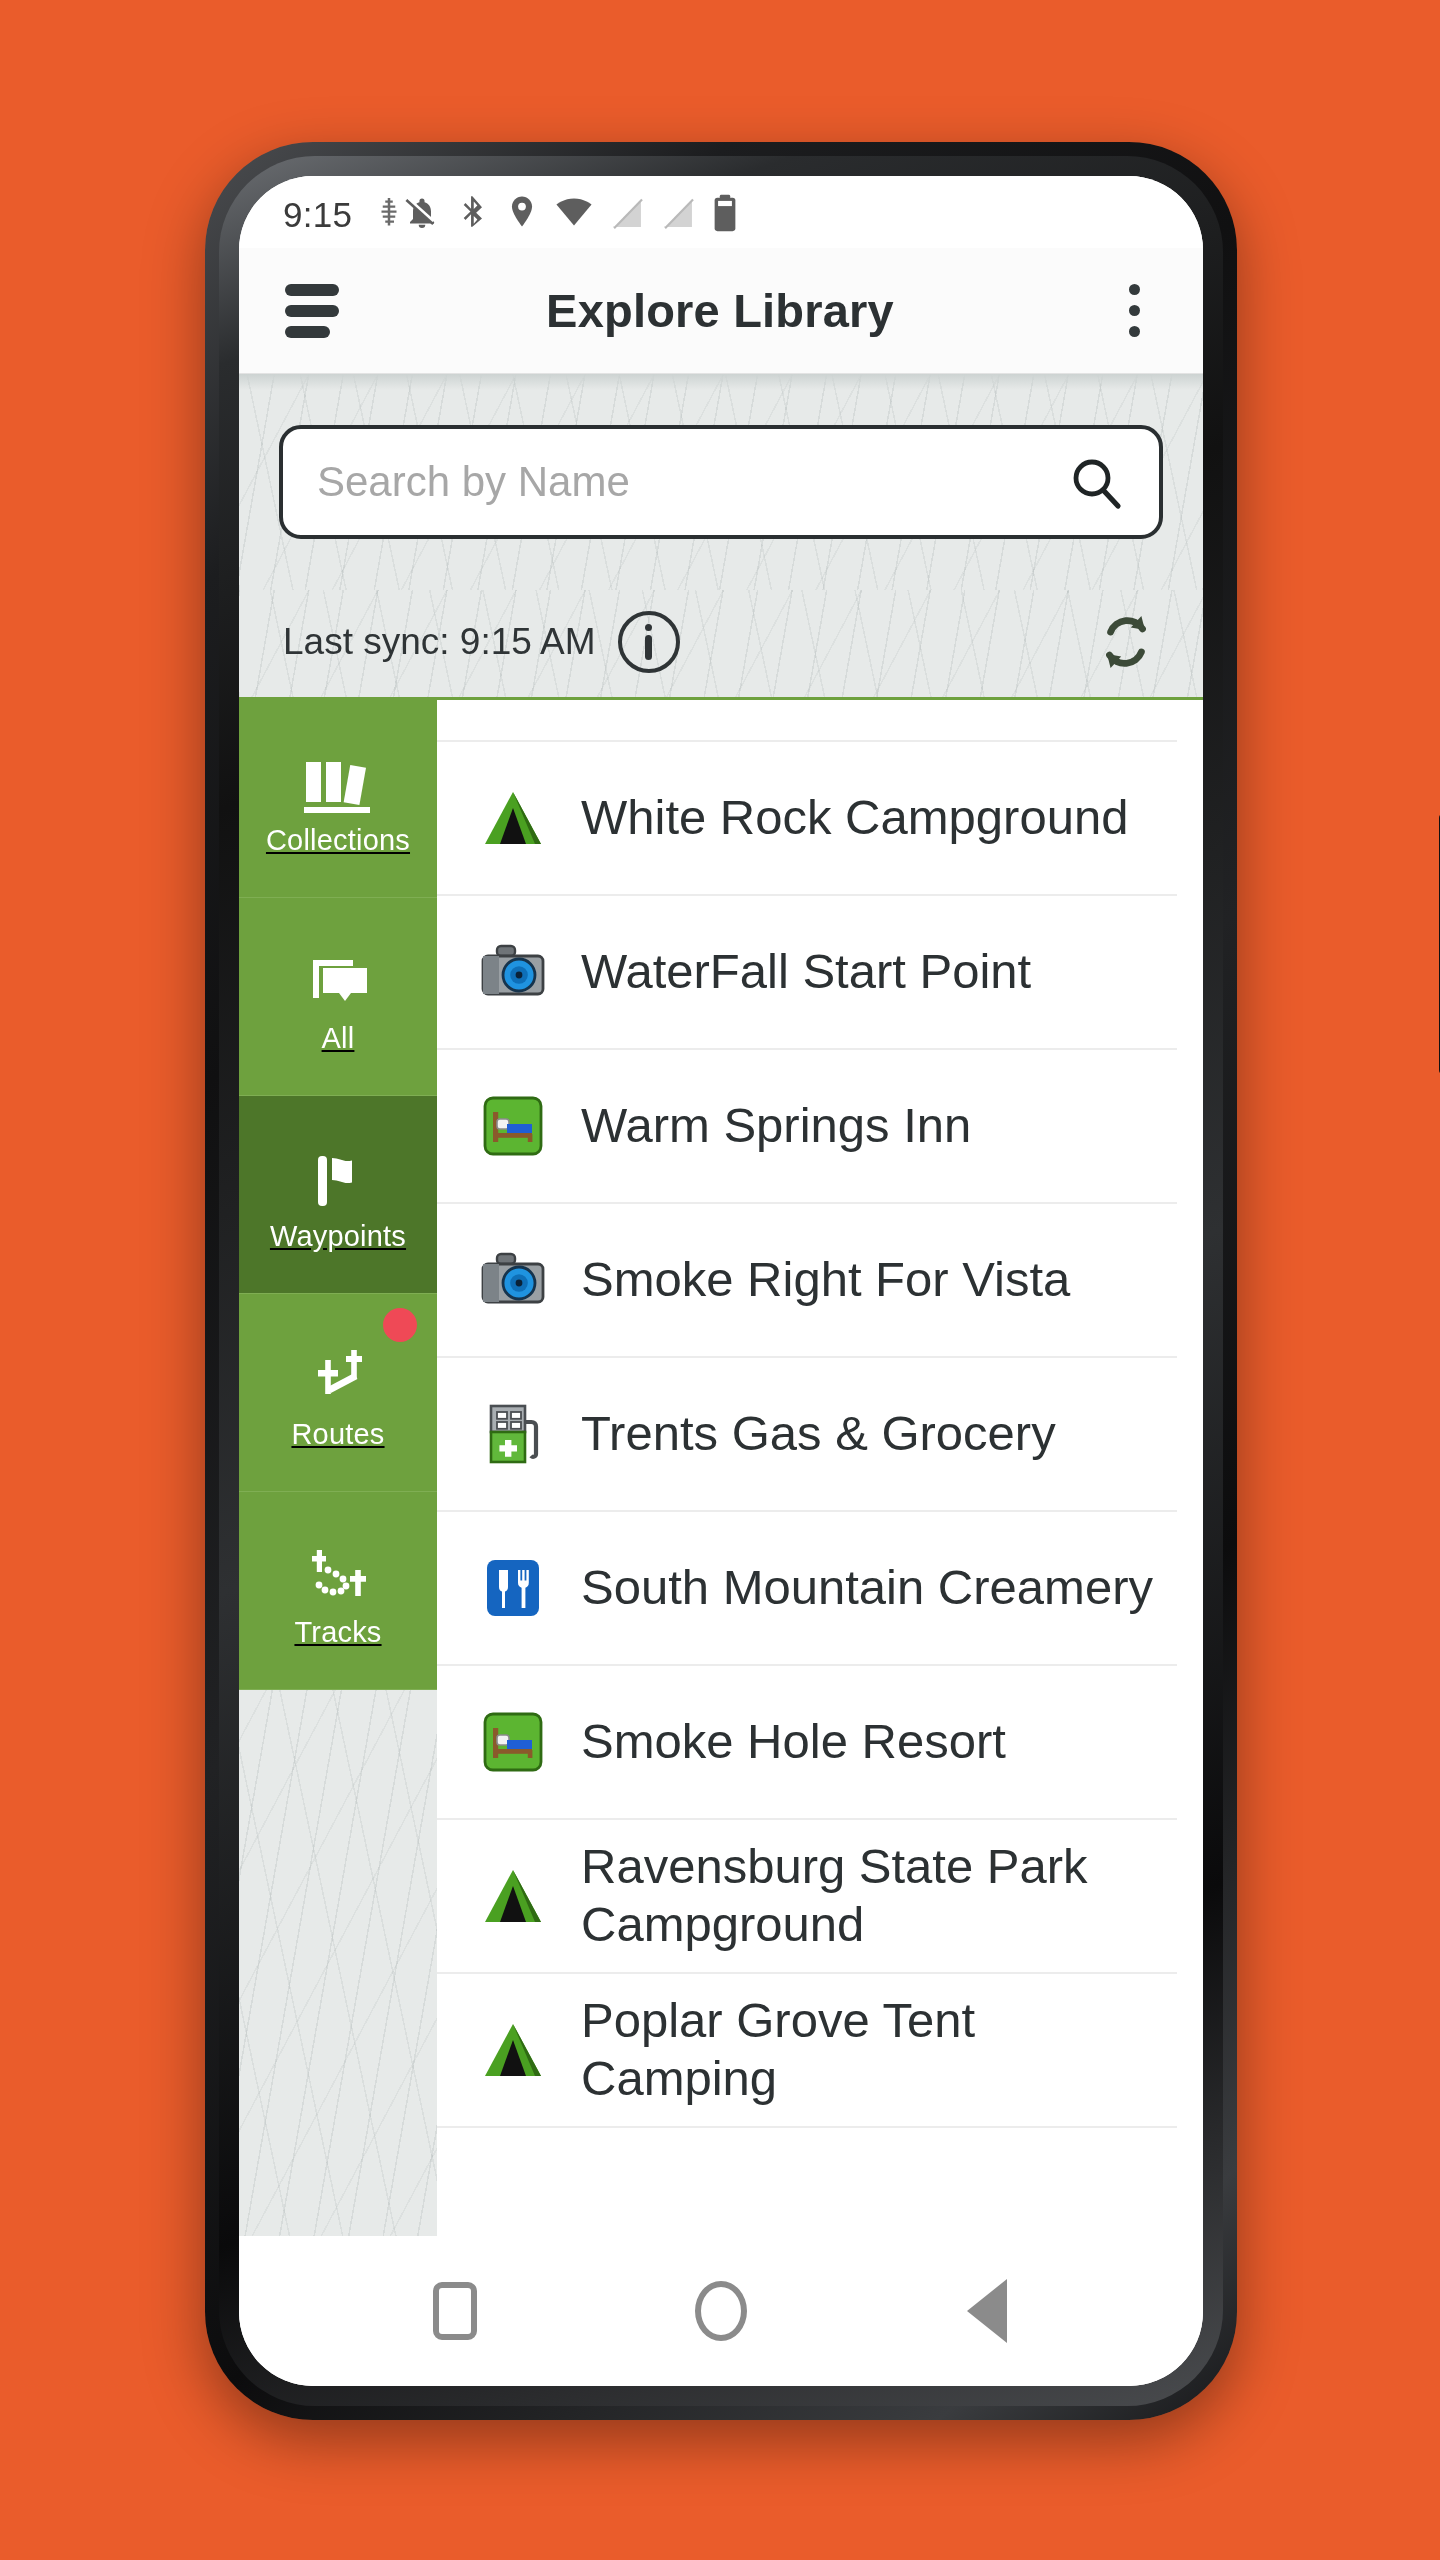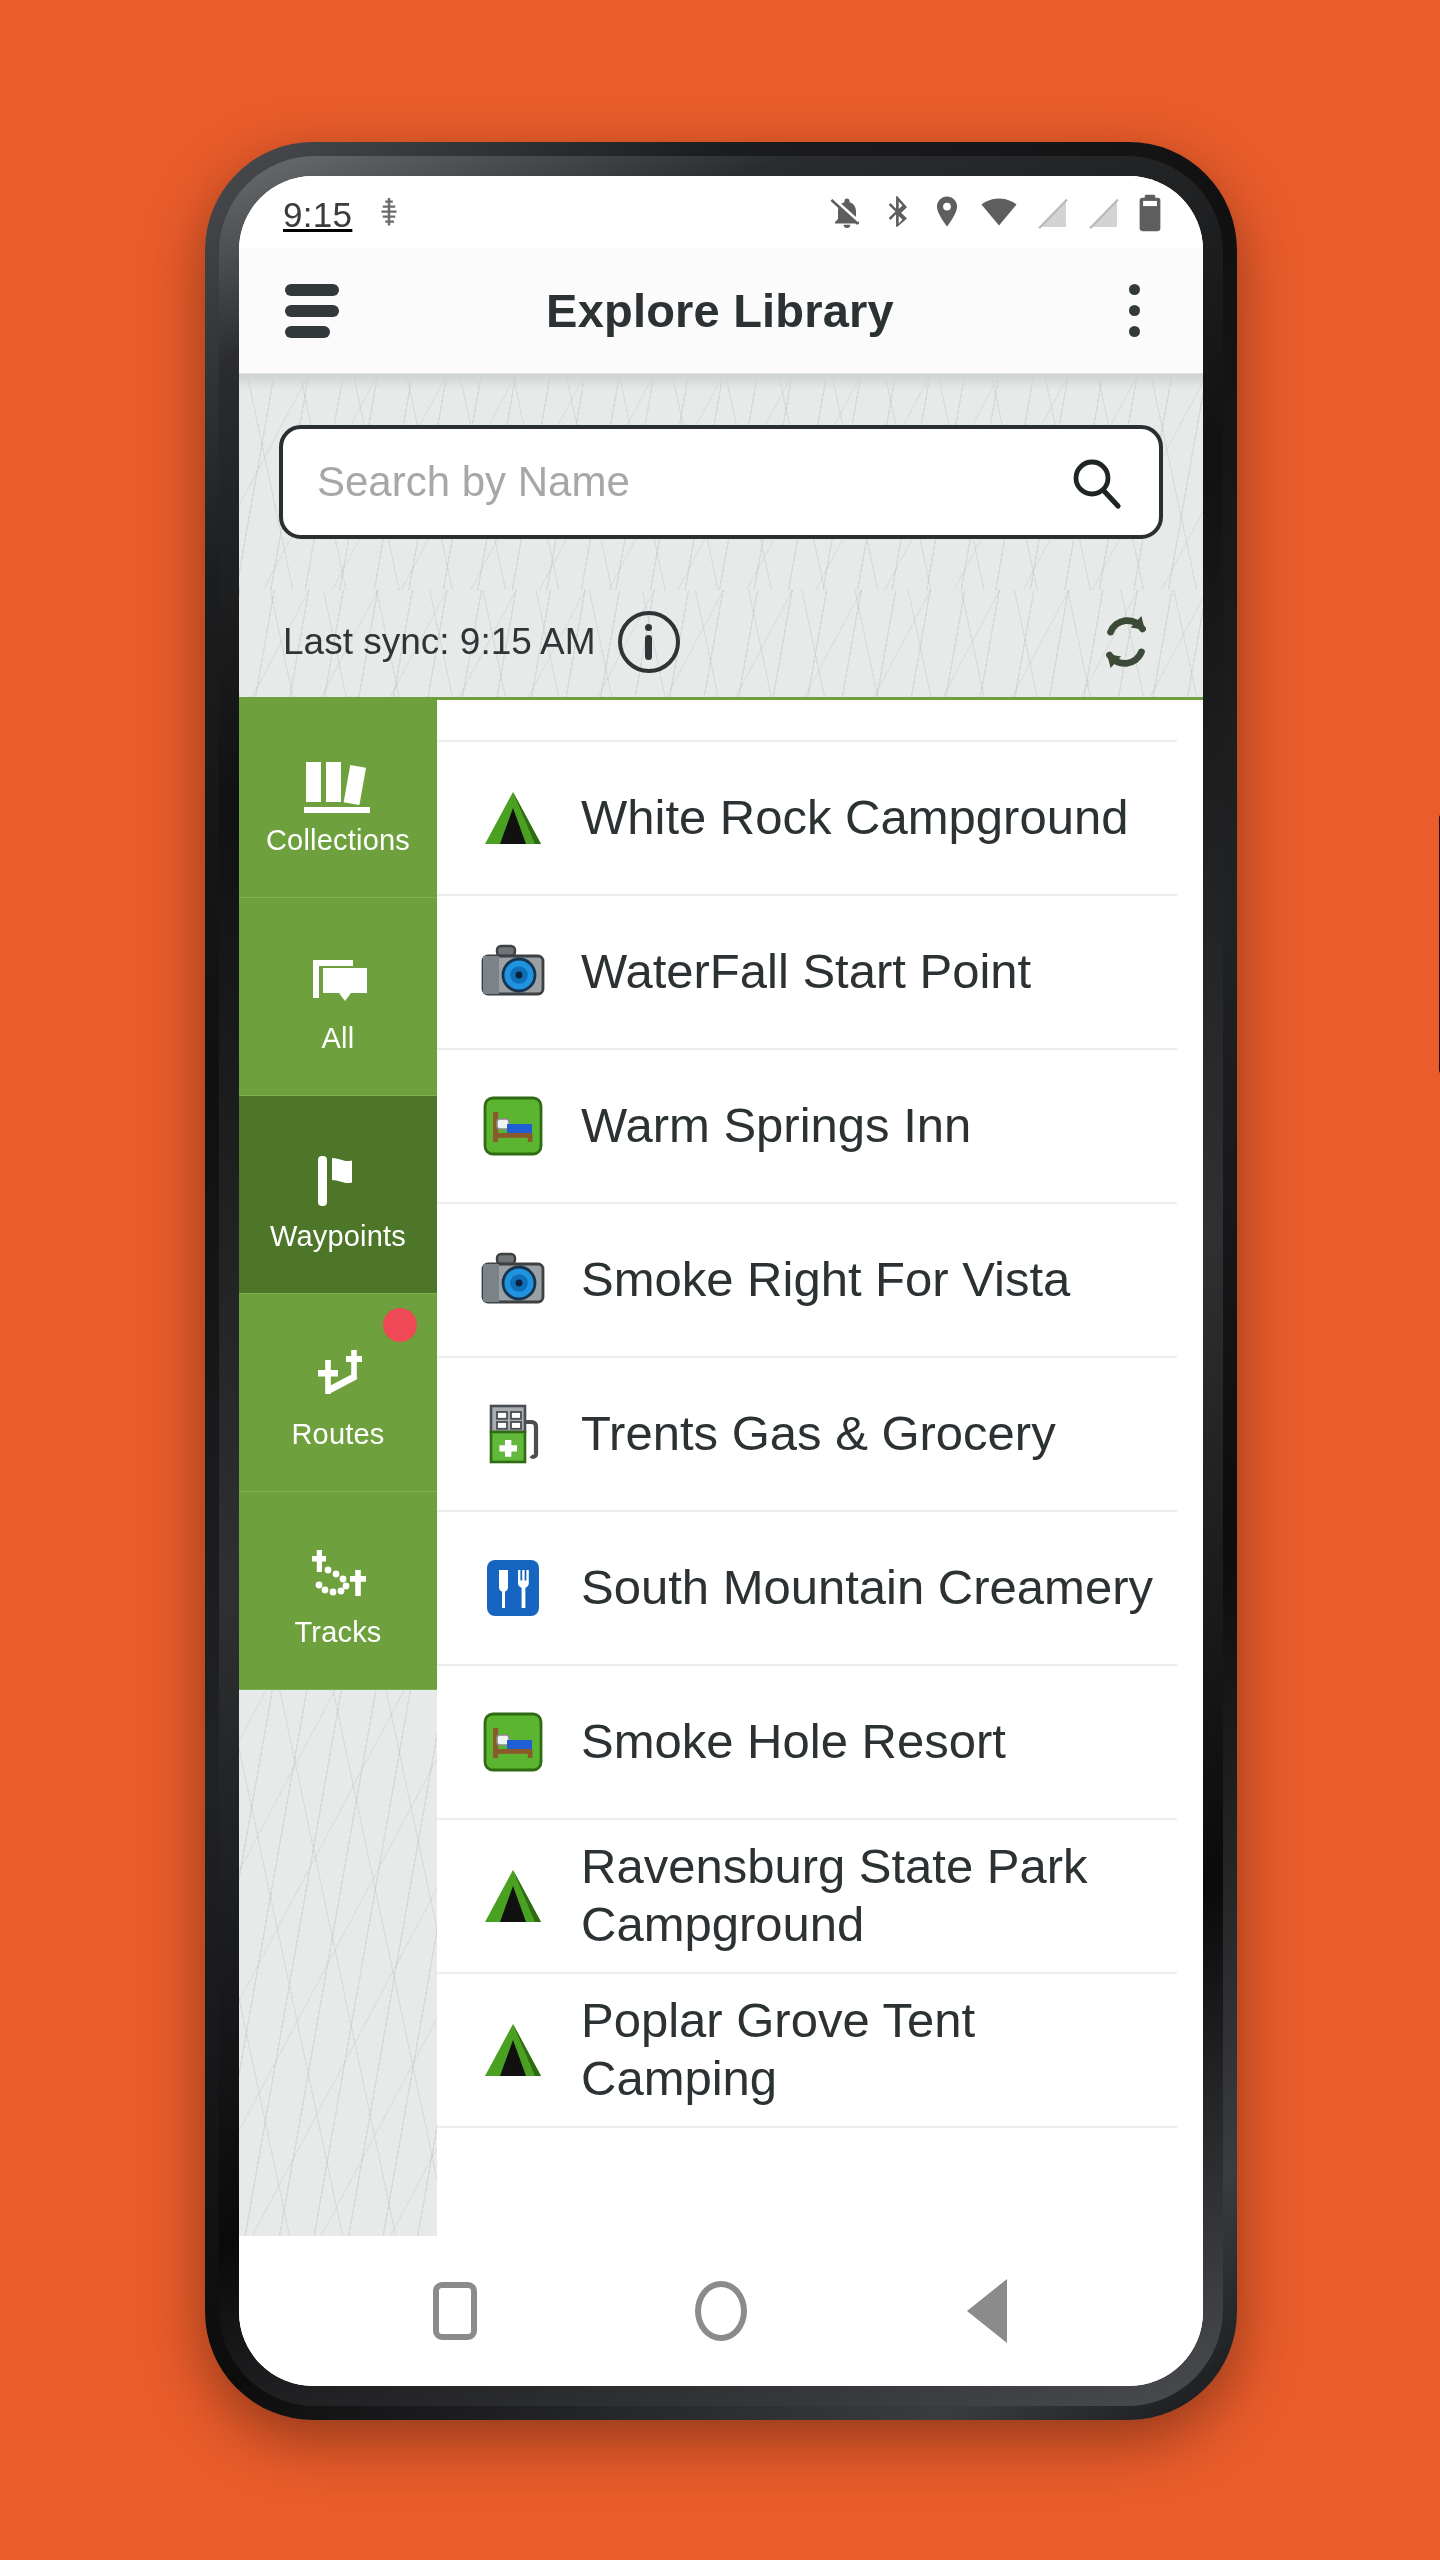--- a/index.html
+++ b/index.html
@@ -36,22 +36,22 @@
   
   .btn-side { position: absolute; background: linear-gradient(90deg,#0c0c0d,#39393b,#131314); border-radius: 4px; }
   .btn-left-1 { left: 198px; top: 430px; width: 9px; height: 112px; }
   .btn-left-2 { left: 198px; top: 600px; width: 9px; height: 180px; }
   .btn-left-3 { left: 198px; top: 810px; width: 9px; height: 180px; }
   .btn-right-1 { left: 1234px; top: 672px; width: 9px; height: 260px; }
 
   
   .statusbar {
     position: relative; height: 72px; width: 100%;
-    display: flex; align-items: center; justify-content: space-between;
-    padding: 6px 40px 0 44px; background: #fff; text-decoration: underline;
+    display: flex; align-items: center; justify-content: flex-start;
+    padding: 6px 40px 0 44px; background: #fff;
   }
   .status-left { display: flex; align-items: center; gap: 22px; }
   .status-time { font-size: 35px; color: #3b3b3b; letter-spacing: .3px; }
   .status-right { display: flex; align-items: center; gap: 17px; }
   .sicon { display: block; }
 
   
   .appbar {
     height: 126px; background: #fbfbfb;
     display: flex; align-items: center; padding: 0 46px;
@@ -101,21 +101,21 @@
     width: 62px; height: 62px; border: 4px solid #2f3436; border-radius: 50%;
     margin-left: 22px; display: flex; align-items: center; justify-content: center;
     flex-direction: column; gap: 4px;
   }
   .info-icon .dot { width: 7px; height: 7px; border-radius: 50%; background:#2f3436; }
   .info-icon .bar { width: 7px; height: 25px; border-radius: 4px; background:#2f3436; }
   .sync-refresh { margin-left: auto; width: 66px; height: 66px; display:flex; align-items:center; justify-content:center; }
 
   
   .body-area { display: flex; height: 1552px; position: relative; }
-  .sidebar { width: 198px; flex: 0 0 198px; display: flex; flex-direction: column; }
+  .sidebar { width: 198px; flex: 0 0 198px; display: flex; flex-direction: column; text-decoration: underline; }
   .side-tab {
     height: 198px; background: #6ea13e; color: #fff;
     display: flex; flex-direction: column; align-items: center; justify-content: center;
     gap: 6px; border-bottom: 1px solid #7fae53; position: relative; cursor: pointer;
   }
   .side-tab.active { background: #4d7629; }
   .side-tab .tab-ico { height: 78px; display: flex; align-items: flex-end; justify-content: center; }
   .side-tab .tab-label { font-size: 29px; letter-spacing: .2px; }
   .badge {
     position: absolute; right: 20px; top: 14px;

